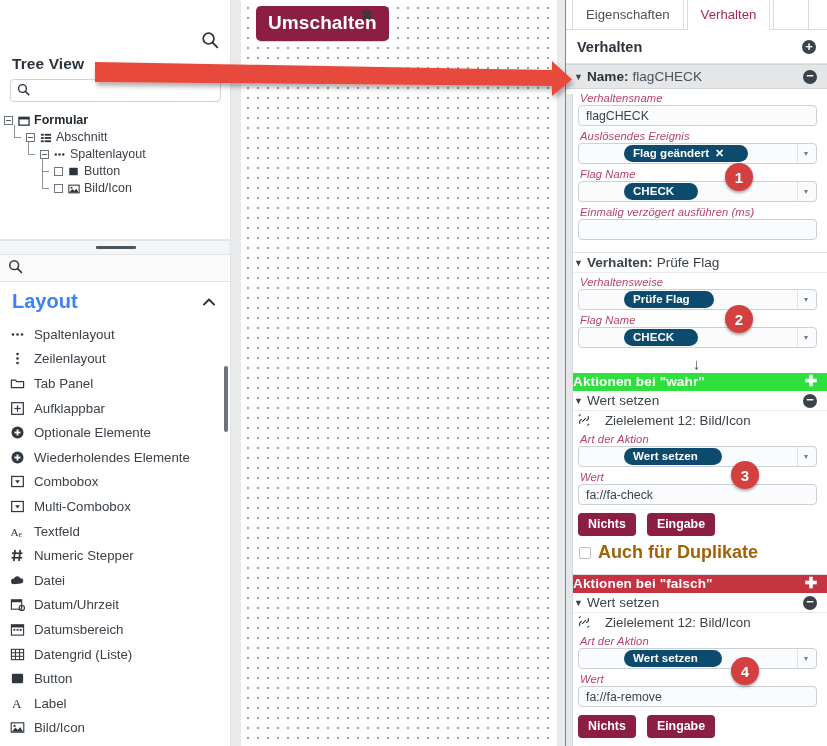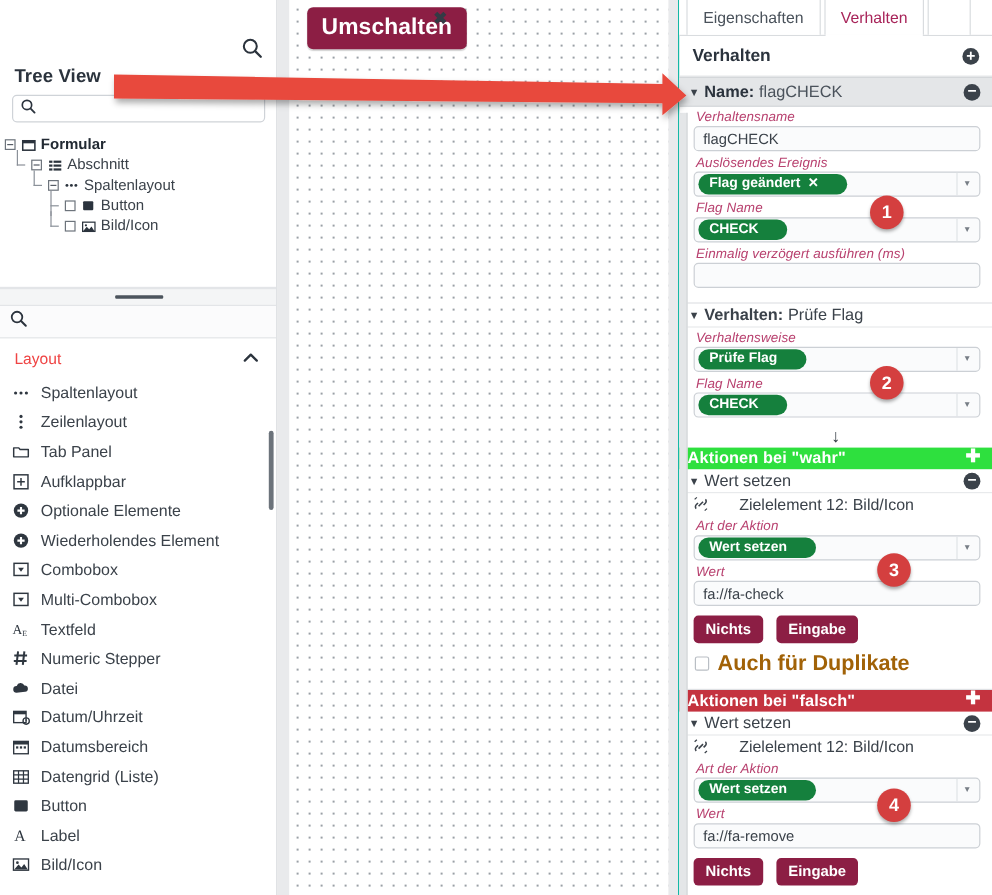--- a/index.html
+++ b/index.html
@@ -171,23 +171,23 @@
     flex: 1; font-size: 12px; min-width: 0;
     font-family: "Liberation Sans", sans-serif;
   }
   .layout-header {
     display: flex;
     align-items: center;
     justify-content: space-between;
     padding: 8px 14px 6px 12px;
   }
   .layout-title {
-    font-size: 13px;
-    font-weight: normal;
-    color: #ef4444;
+    font-size: 20px;
+    font-weight: bold;
+    color: #3b82f6;
   }
   .chev-up { width: 16px; height: 16px; }
 
   .layout-list {
     flex: 1;
     overflow: hidden;
     padding-top: 3px;
     position: relative;
   }
   .layout-item {
@@ -422,38 +422,39 @@
     width: 17px;
     border-left: 1px solid #e0e3e6;
     height: 100%;
     display: flex;
     align-items: center;
     justify-content: center;
     font-size: 7px;
     color: #777e86;
   }
   .chip {
-    background: #15803d;
+    background: #0c4a6e;
     color: #ffffff;
     border-radius: 9px;
     font-size: 11.6px;
     font-weight: bold;
     padding: 2px 24px 3px 9px;
     display: inline-flex;
     align-items: center;
     gap: 6px;
     line-height: 1;
     white-space: nowrap;
+    margin-left: 42px;
   }
   .chip .x { font-size: 11px; font-weight: bold; }
 
   .target-row {
     display: flex;
     align-items: center;
-    gap: 24px;
+    gap: 13px;
     padding: 2px 10px 2px 11px;
     font-size: 13.3px;
     color: #3b424a;
   }
   .target-ico { width: 15px; height: 15px; flex: 0 0 15px; }
 
   .action-bar {
     display: flex;
     align-items: center;
     justify-content: space-between;
@@ -711,21 +712,21 @@
         <span>Optionale Elemente</span>
       </div>
       <div class="layout-item">
         <span class="l-ico">
             <svg viewBox="0 0 16 16" width="15" height="15">
               <circle cx="8" cy="8" r="6.4" fill="#2f3740"></circle>
               <line x1="8" y1="4.8" x2="8" y2="11.2" stroke="#fff" stroke-width="1.9"></line>
               <line x1="4.8" y1="8" x2="11.2" y2="8" stroke="#fff" stroke-width="1.9"></line>
             </svg>
           </span>
-        <span>Wiederholendes Element</span>
+        <span>Wiederholendes Elemente</span>
       </div>
       <div class="layout-item">
         <span class="l-ico">
             <svg viewBox="0 0 16 16" width="15" height="15">
               <rect x="1.8" y="2.6" width="12.4" height="10.8" fill="none" stroke="#2f3740" stroke-width="1.3"></rect>
               <polygon points="5.4,6.6 10.6,6.6 8,10" fill="#2f3740"></polygon>
             </svg>
           </span>
         <span>Combobox</span>
       </div>

